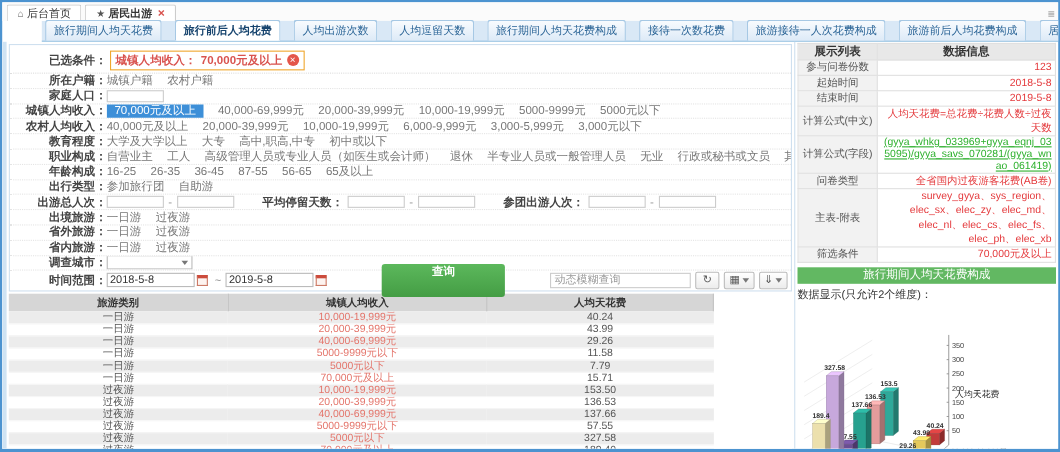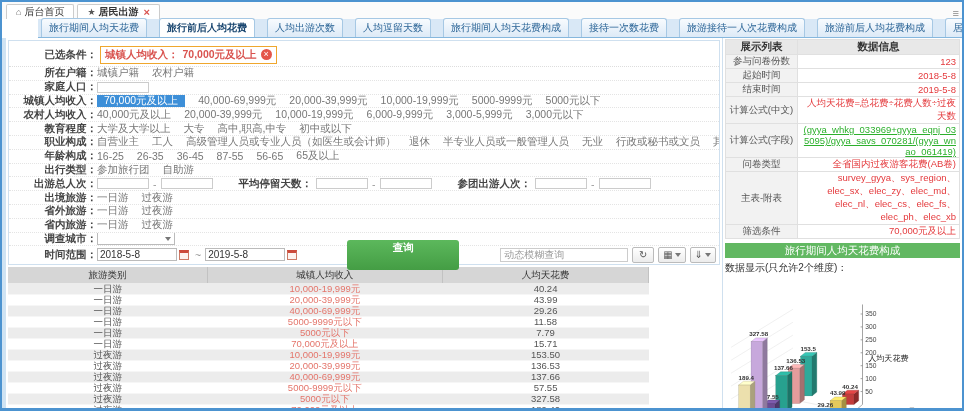--- a/index.html
+++ b/index.html
@@ -48,21 +48,21 @@
        margin:0 2px;background:#fdf3ef;cursor:pointer;}
   .query-btn{width:112px;height:30px;background:linear-gradient(#5cb85c,#449d44);color:#fff;font-size:10.5px;
              line-height:14px;text-align:center;border-radius:3px;margin-left:48px;font-weight:bold;cursor:pointer;}
   .toolbar{margin-left:auto;display:flex;align-items:center;gap:4px;padding-right:3px;}
   .search-input{width:128px;height:14px;border:1px solid #ccc;font-size:10px;padding:0 3px;color:#333;}
   .search-input::placeholder{color:#999;}
   .tb-btn{height:16px;min-width:22px;border:1px solid #bbb;background:linear-gradient(#fff,#ececec);border-radius:2px;
           font-size:10px;color:#555;display:flex;align-items:center;justify-content:center;gap:2px;padding:0 4px;cursor:pointer;}
   
   table.grid{width:100%;border-collapse:collapse;margin-top:2px;font-size:9.5px;table-layout:fixed;}
-  table.grid th{background:#d6d6d6;color:#333;font-weight:normal;height:16px;border-right:1px solid #c2c2c2;}
+  table.grid th{background:#d6d6d6;color:#333;font-weight:bold;height:16px;border-right:1px solid #c2c2c2;}
   table.grid th.blank,table.grid td.blank{background:#fff;border:none;}
   table.grid td{height:10.8px;line-height:10px;padding:0;text-align:center;color:#555;border-bottom:1px solid #f6f6f6;}
   table.grid tr.odd td{background:#ececec;}
   table.grid tr.odd td.blank{background:#fff;}
   table.grid td.income{color:#e4756b;}
   
   table.info{width:100%;border-collapse:collapse;font-size:9.5px;}
   table.info th,table.info td{border:1px solid #e0e0e0;padding:0 3px;text-align:right;}
   table.info th{width:72px;background:#f2f2f2;color:#555;font-weight:normal;text-align:center;height:13px;white-space:nowrap;}
   table.info .hdr th,table.info .hdr td{background:#e8e8e8;color:#333;font-weight:bold;text-align:center;height:15px;font-size:10.5px;}

